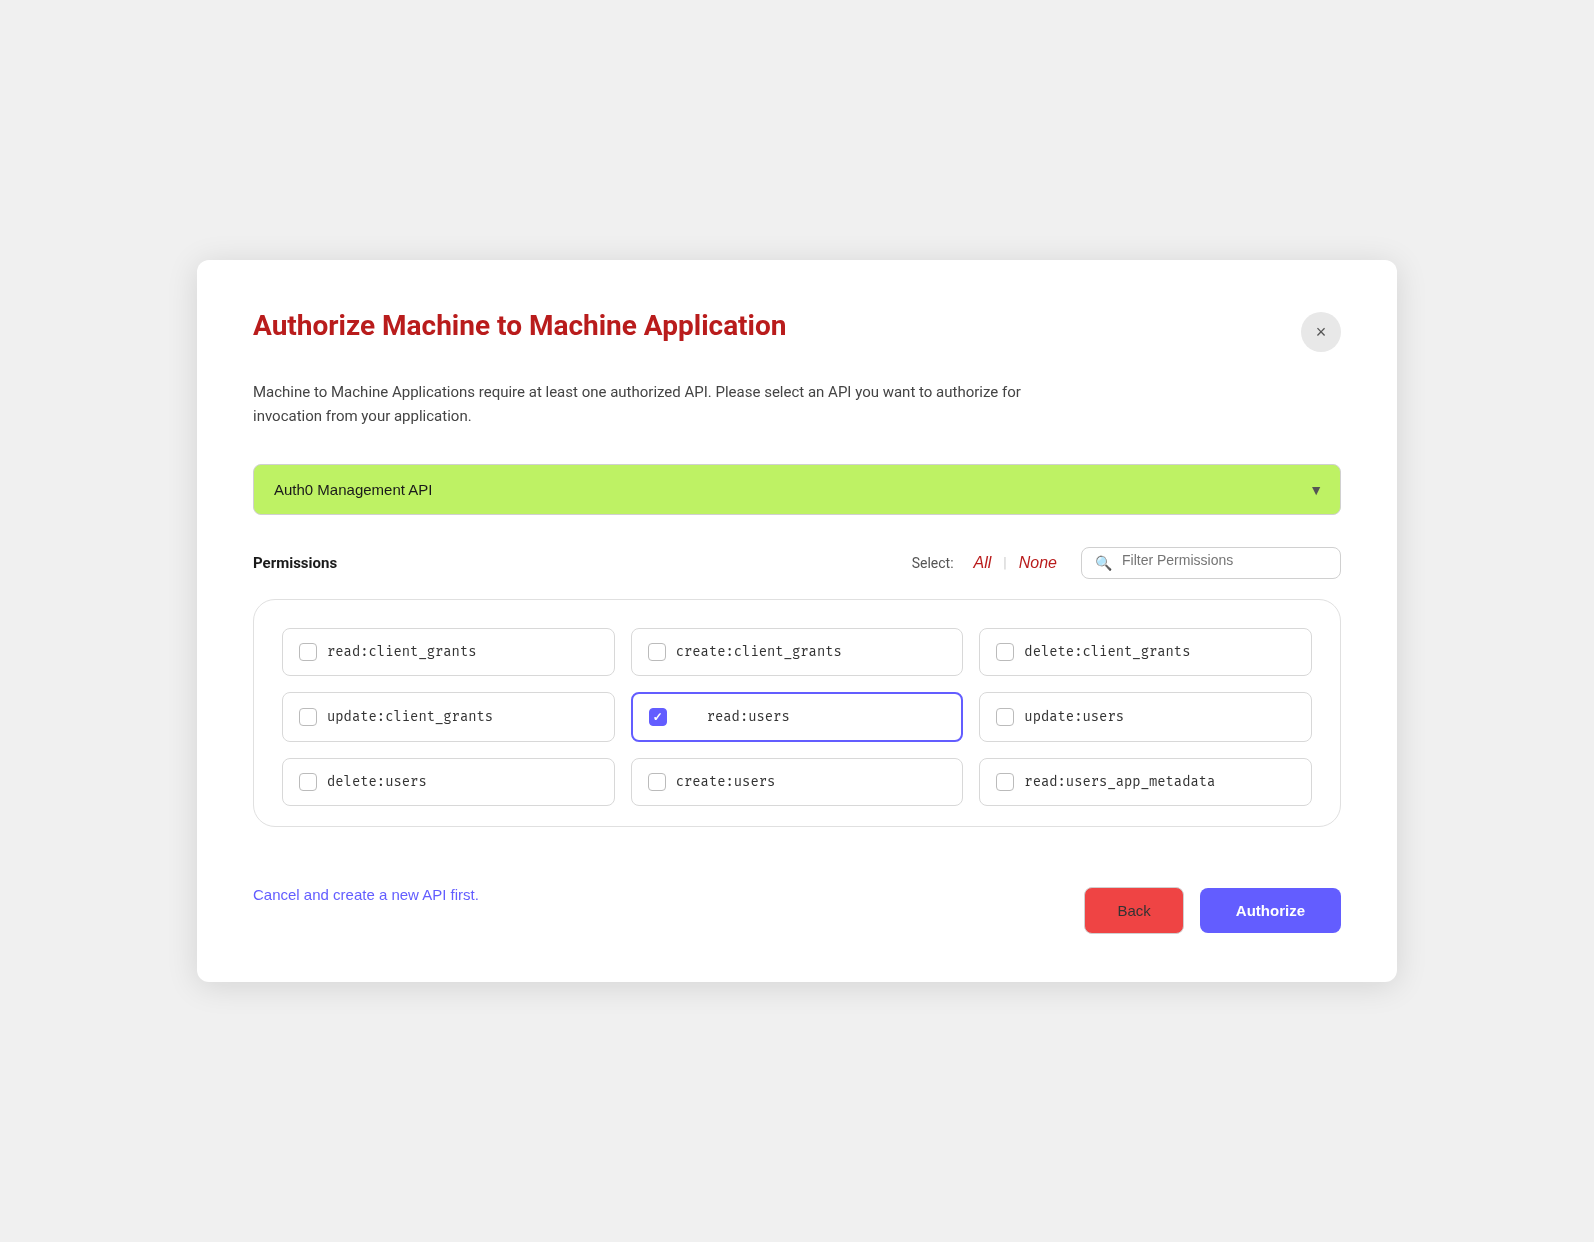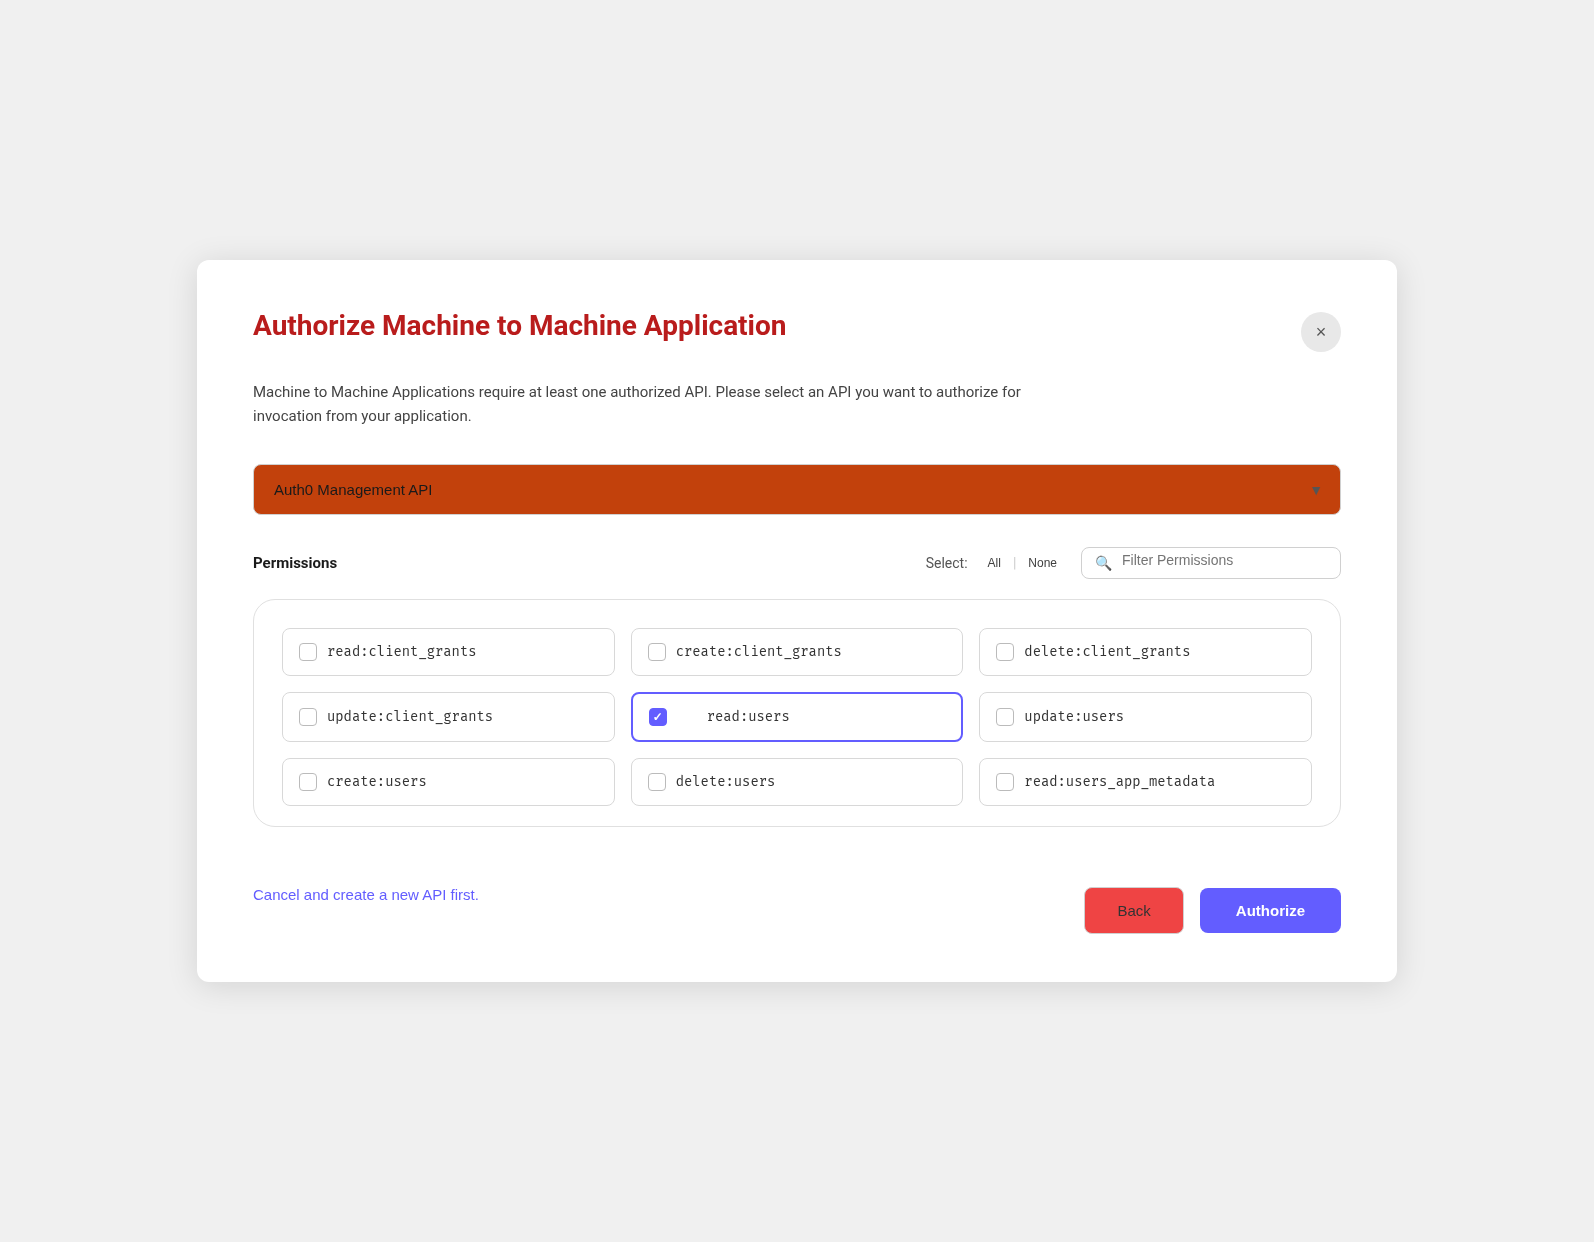--- a/index.html
+++ b/index.html
@@ -72,21 +72,21 @@
     }
 
     .api-select {
       width: 100%;
       padding: 16px 20px;
       border: 1.5px solid #d0d0d0;
       border-radius: 8px;
       font-size: 15px;
       color: #1a1a1a;
       appearance: none;
-      background: #c2410c;
+      background: #bef264;
       cursor: pointer;
     }
 
     .select-chevron {
       position: absolute;
       right: 18px;
       top: 50%;
       transform: translateY(-50%);
       pointer-events: none;
       color: #555;
@@ -114,27 +114,28 @@
       margin-right: 16px;
     }
 
     .select-label {
       font-size: 14px;
       color: #555;
       margin-right: 8px;
     }
 
     .select-link {
-      font-size: 12px;
-      color: #404040;
+      font-size: 16px;
+      color: #b91c1c;
       background: none;
       border: none;
       cursor: pointer;
       padding: 4px 8px;
       text-decoration: none;
+      font-style: italic;
     }
 
     .select-separator {
       color: #ccc;
       font-size: 14px;
     }
 
     .filter-input-wrapper {
       position: relative;
     }
@@ -325,26 +326,26 @@
         <div class="permission-checkbox"></div>
         <span class="permission-name">read:users</span>
       </div>
       <div class="permission-item">
         <div class="permission-checkbox"></div>
         <span class="permission-name">update:users</span>
       </div>
 
       <div class="permission-item">
         <div class="permission-checkbox"></div>
+        <span class="permission-name">delete:users</span>
+      </div>
+
+      <div class="permission-item">
+        <div class="permission-checkbox"></div>
         <span class="permission-name">create:users</span>
-      </div>
-
-      <div class="permission-item">
-        <div class="permission-checkbox"></div>
-        <span class="permission-name">delete:users</span>
       </div>
       <div class="permission-item">
         <div class="permission-checkbox"></div>
         <span class="permission-name">read:users_app_metadata</span>
       </div>
     </div>
   </div>
 
   <div class="bottom-row">
     <button class="cancel-link">Cancel and create a new API first.</button>

